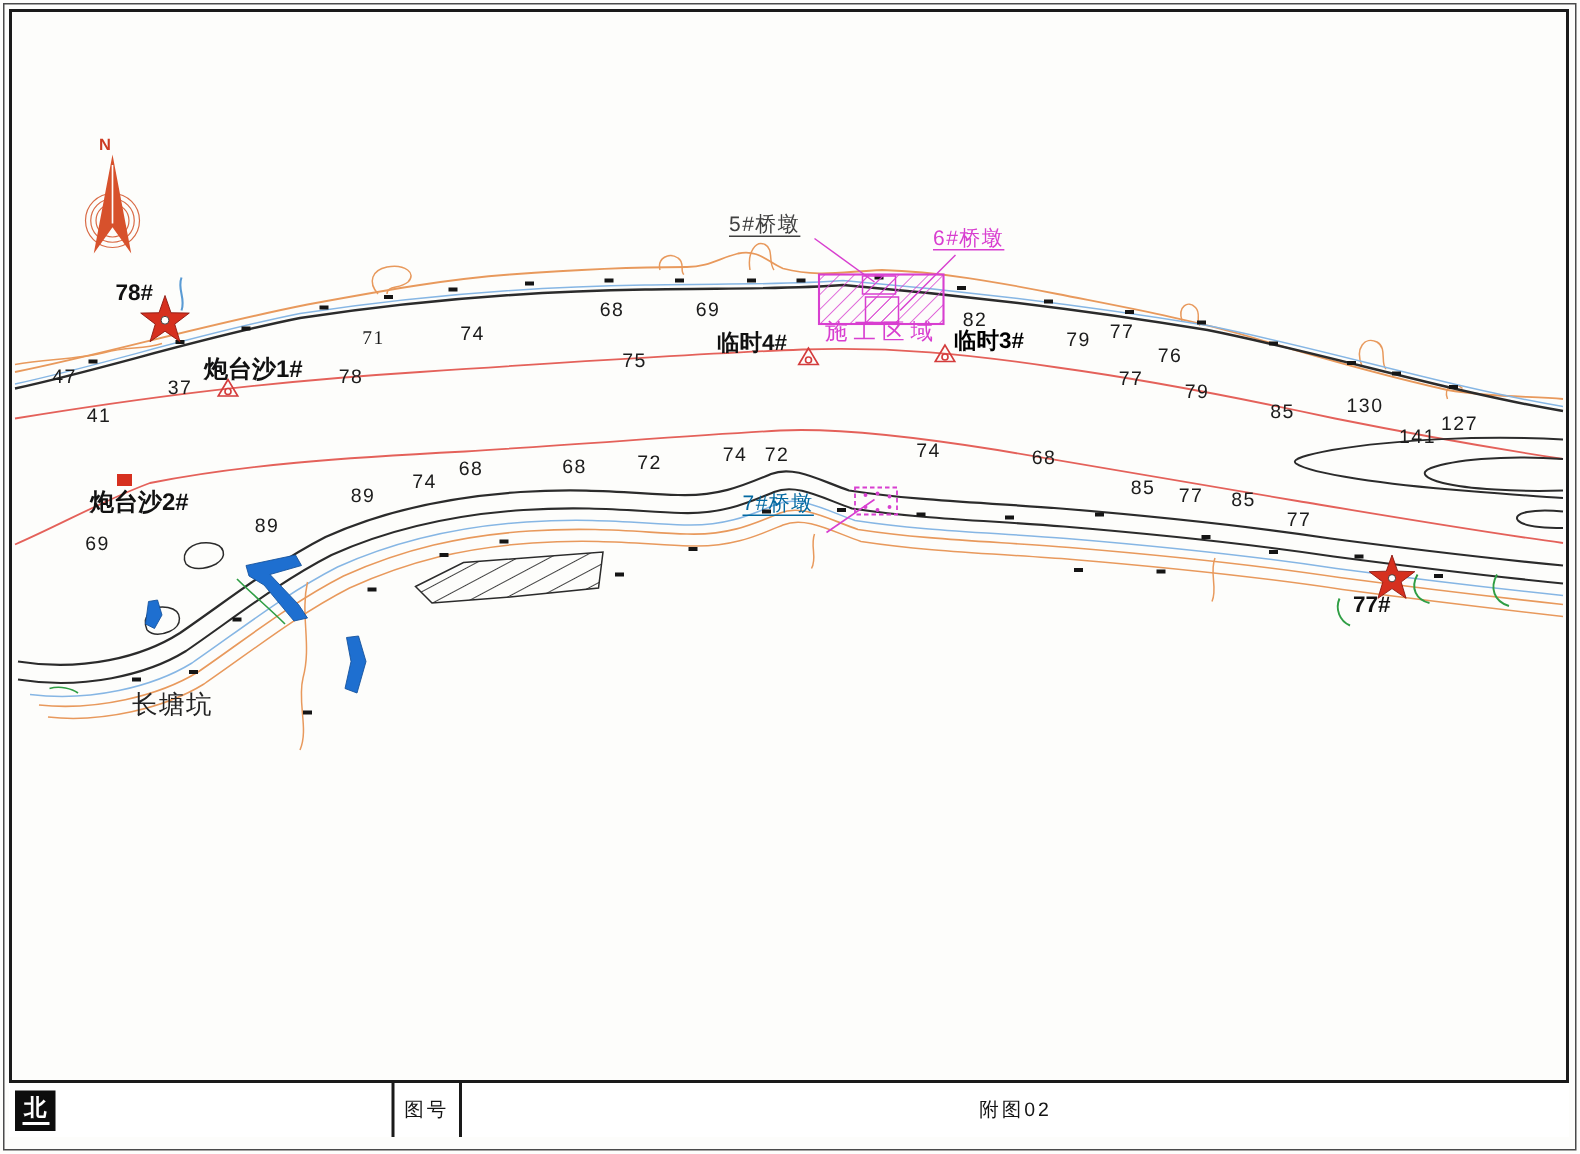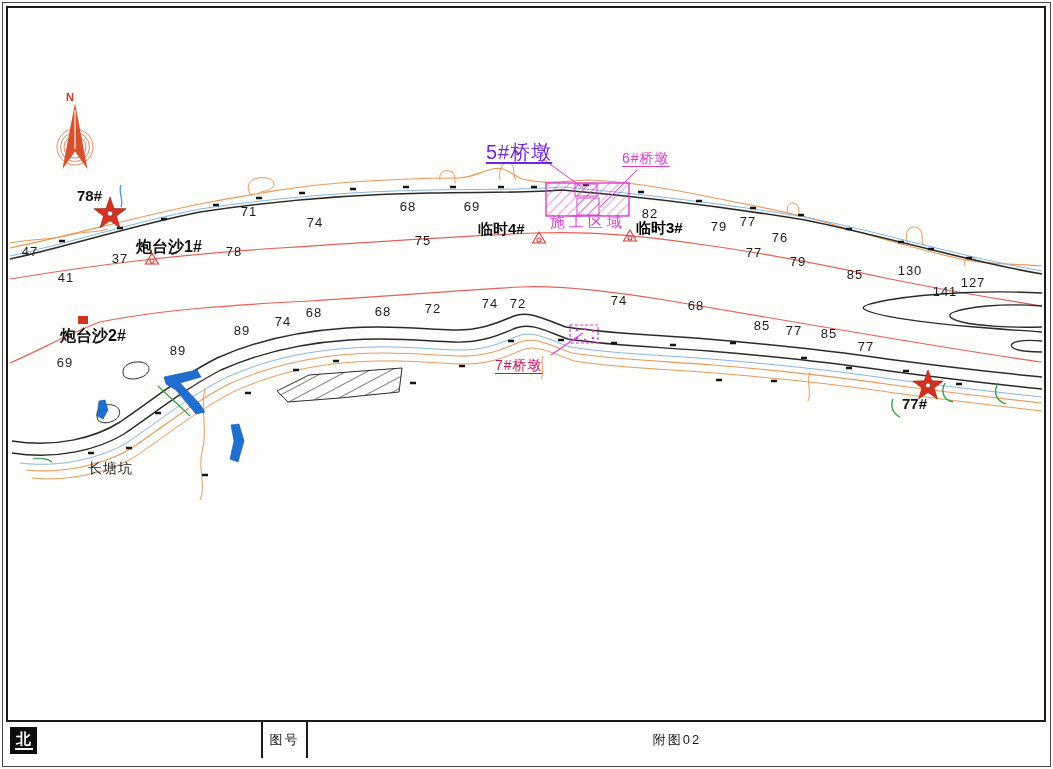--- a/index.html
+++ b/index.html
@@ -136,25 +136,25 @@
         <circle cx="152" cy="261" r="2" fill="#fff"></circle>
       <path d="M539 232 L532.5 243 L545.5 243 Z"></path>
         <circle cx="539" cy="240" r="2" fill="#fff"></circle>
       <path d="M630 230 L623.5 241 L636.5 241 Z"></path>
         <circle cx="630" cy="238" r="2" fill="#fff"></circle>
     </g>
     <rect x="78" y="316" width="10" height="8" fill="#d6301f"></rect>
   </svg>
 
   <div id="label-layer">
-      <span class="sounding" style="left: 30px; top: 251px;">47</span>
+      <span class="sounding" style="left: 43px; top: 251px;">47</span>
       <span class="sounding" style="left: 120px; top: 258px;">37</span>
       <span class="sounding" style="left: 66px; top: 277px;">41</span>
       <span class="sounding" style="left: 234px; top: 251px;">78</span>
-      <span class="sounding" style="left: 249px; top: 211px;">71</span>
+      <span class="sounding" style="left: 249px; top: 225px; font-family: Liberation Serif, serif;">71</span>
       <span class="sounding" style="left: 315px; top: 222px;">74</span>
       <span class="sounding" style="left: 408px; top: 206px;">68</span>
       <span class="sounding" style="left: 472px; top: 206px;">69</span>
       <span class="sounding" style="left: 423px; top: 240px;">75</span>
       <span class="sounding" style="left: 650px; top: 213px;">82</span>
       <span class="sounding" style="left: 719px; top: 226px;">79</span>
       <span class="sounding" style="left: 748px; top: 221px;">77</span>
       <span class="sounding" style="left: 741px; top: 237px; margin-left: 39px;">76</span>
       <span class="sounding" style="left: 754px; top: 252px;">77</span>
       <span class="sounding" style="left: 798px; top: 261px;">79</span>
@@ -177,24 +177,24 @@
       <span class="sounding" style="left: 794px; top: 330px;">77</span>
       <span class="sounding" style="left: 829px; top: 333px;">85</span>
       <span class="sounding" style="left: 866px; top: 346px;">77</span>
       <span class="map-label" style="left: 66px; top: 92px; font-size: 11px; color: rgb(204, 59, 34); font-weight: 700;">N</span>
       <span class="map-label" style="left: 77px; top: 188px; font-size: 15px; color: rgb(17, 17, 17); font-weight: 600;">78#</span>
       <span class="map-label" style="left: 902px; top: 396px; font-size: 15px; color: rgb(17, 17, 17); font-weight: 600;">77#</span>
       <span class="map-label" style="left: 136px; top: 239px; font-size: 16px; color: rgb(17, 17, 17); font-weight: 700;">炮台沙1#</span>
       <span class="map-label" style="left: 60px; top: 328px; font-size: 16px; color: rgb(17, 17, 17); font-weight: 700;">炮台沙2#</span>
       <span class="map-label" style="left: 478px; top: 221px; font-size: 15px; color: rgb(17, 17, 17); font-weight: 700;">临时4#</span>
       <span class="map-label" style="left: 636px; top: 220px; font-size: 15px; color: #000000; font-weight: 700;">临时3#</span>
-      <span class="map-label" style="left: 88px; top: 461px; font-size: 14px; color: rgb(34, 34, 34); font-weight: 400; letter-spacing: 1px;">长塘坑</span>
-      <span class="map-label" style="left: 486px; top: 142px; font-size: 20px; color: #6d28d9; font-weight: 400; letter-spacing: 1px; text-decoration: underline; text-underline-offset: 3px; text-align: center;">5#桥墩</span>
+      <span class="map-label" style="left: 88px; top: 461px; font-size: 17px; color: rgb(34, 34, 34); font-weight: 400; letter-spacing: 1px;">长塘坑</span>
+      <span class="map-label" style="left: 486px; top: 142px; font-size: 14px; color: #404040; font-weight: 400; letter-spacing: 1px; text-decoration: underline; text-underline-offset: 3px; text-align: center;">5#桥墩</span>
       <span class="map-label" style="left: 622px; top: 151px; font-size: 14px; color: rgb(216, 63, 208); font-weight: 400; letter-spacing: 1px; text-decoration: underline; text-underline-offset: 3px;">6#桥墩</span>
-      <span class="map-label" style="left: 495px; top: 358px; font-size: 14px; color: #be185d; font-weight: 400; letter-spacing: 1px; text-decoration: underline; text-underline-offset: 3px;">7#桥墩</span>
+      <span class="map-label" style="left: 495px; top: 328px; font-size: 14px; color: #0369a1; font-weight: 400; letter-spacing: 1px; text-decoration: underline; text-underline-offset: 3px;">7#桥墩</span>
       <span class="map-label" style="left: 550px; top: 214px; font-size: 15px; color: rgb(216, 63, 208); font-weight: 400; letter-spacing: 4px;">施工区域</span>
     </div>
 
 
   <div class="frame-outer"></div>
   <div class="frame-inner"></div>
 
   <div class="titlebar">
     <div class="tb-cell c1">
       <div class="logo">

